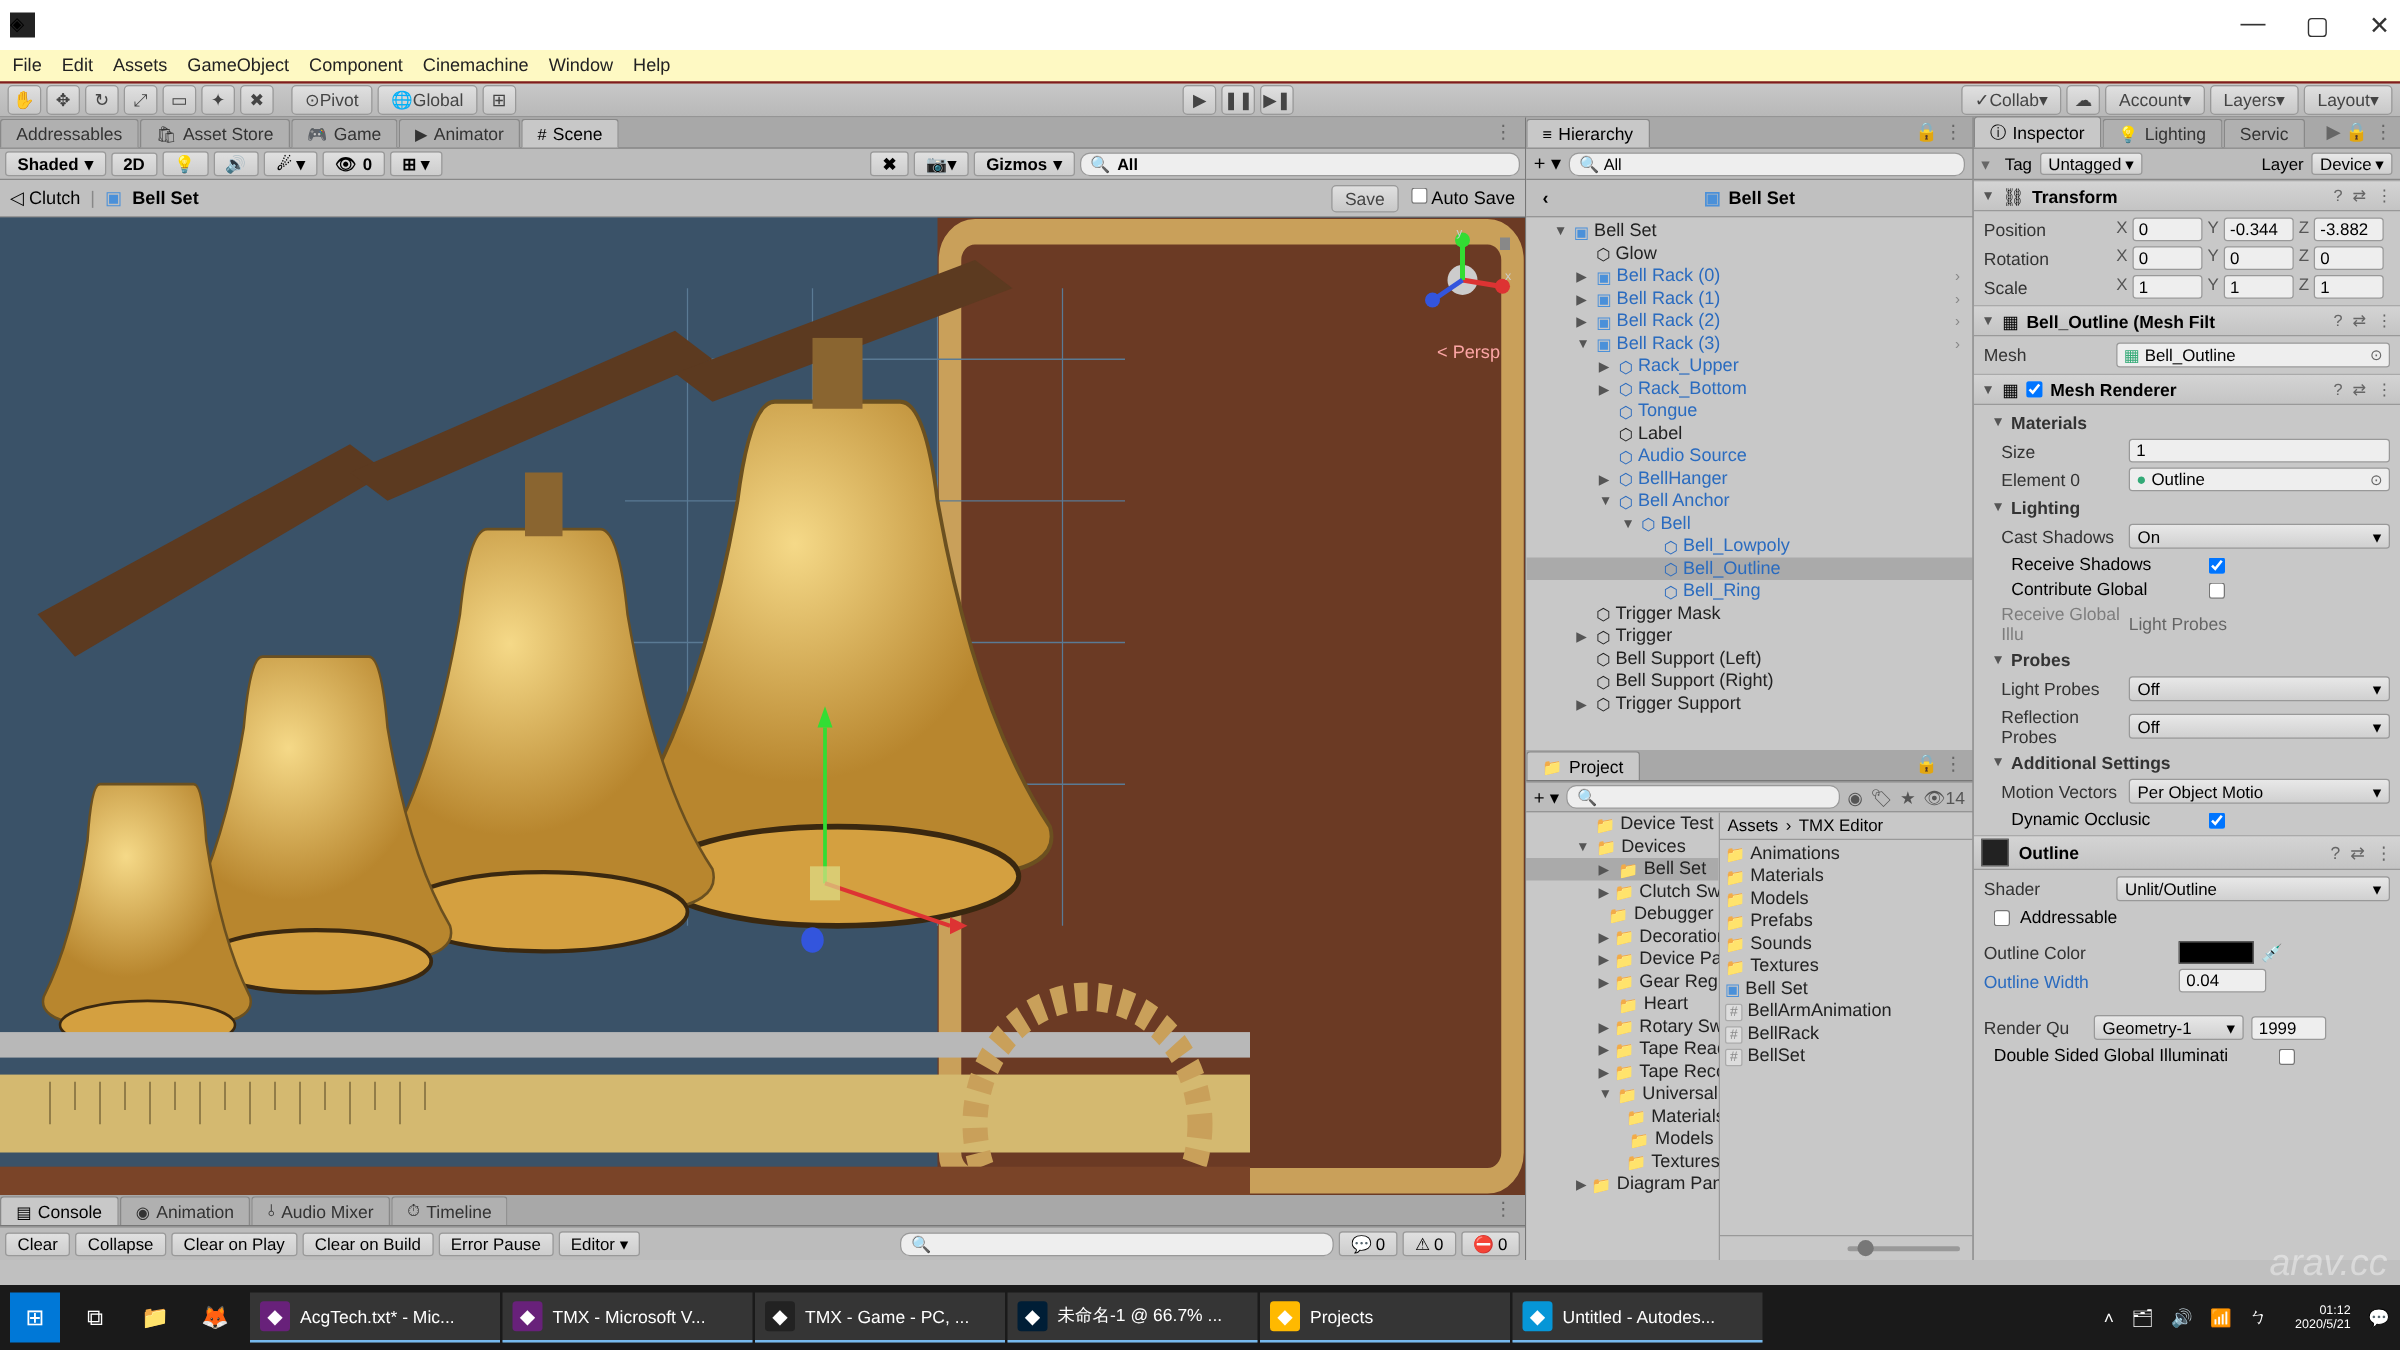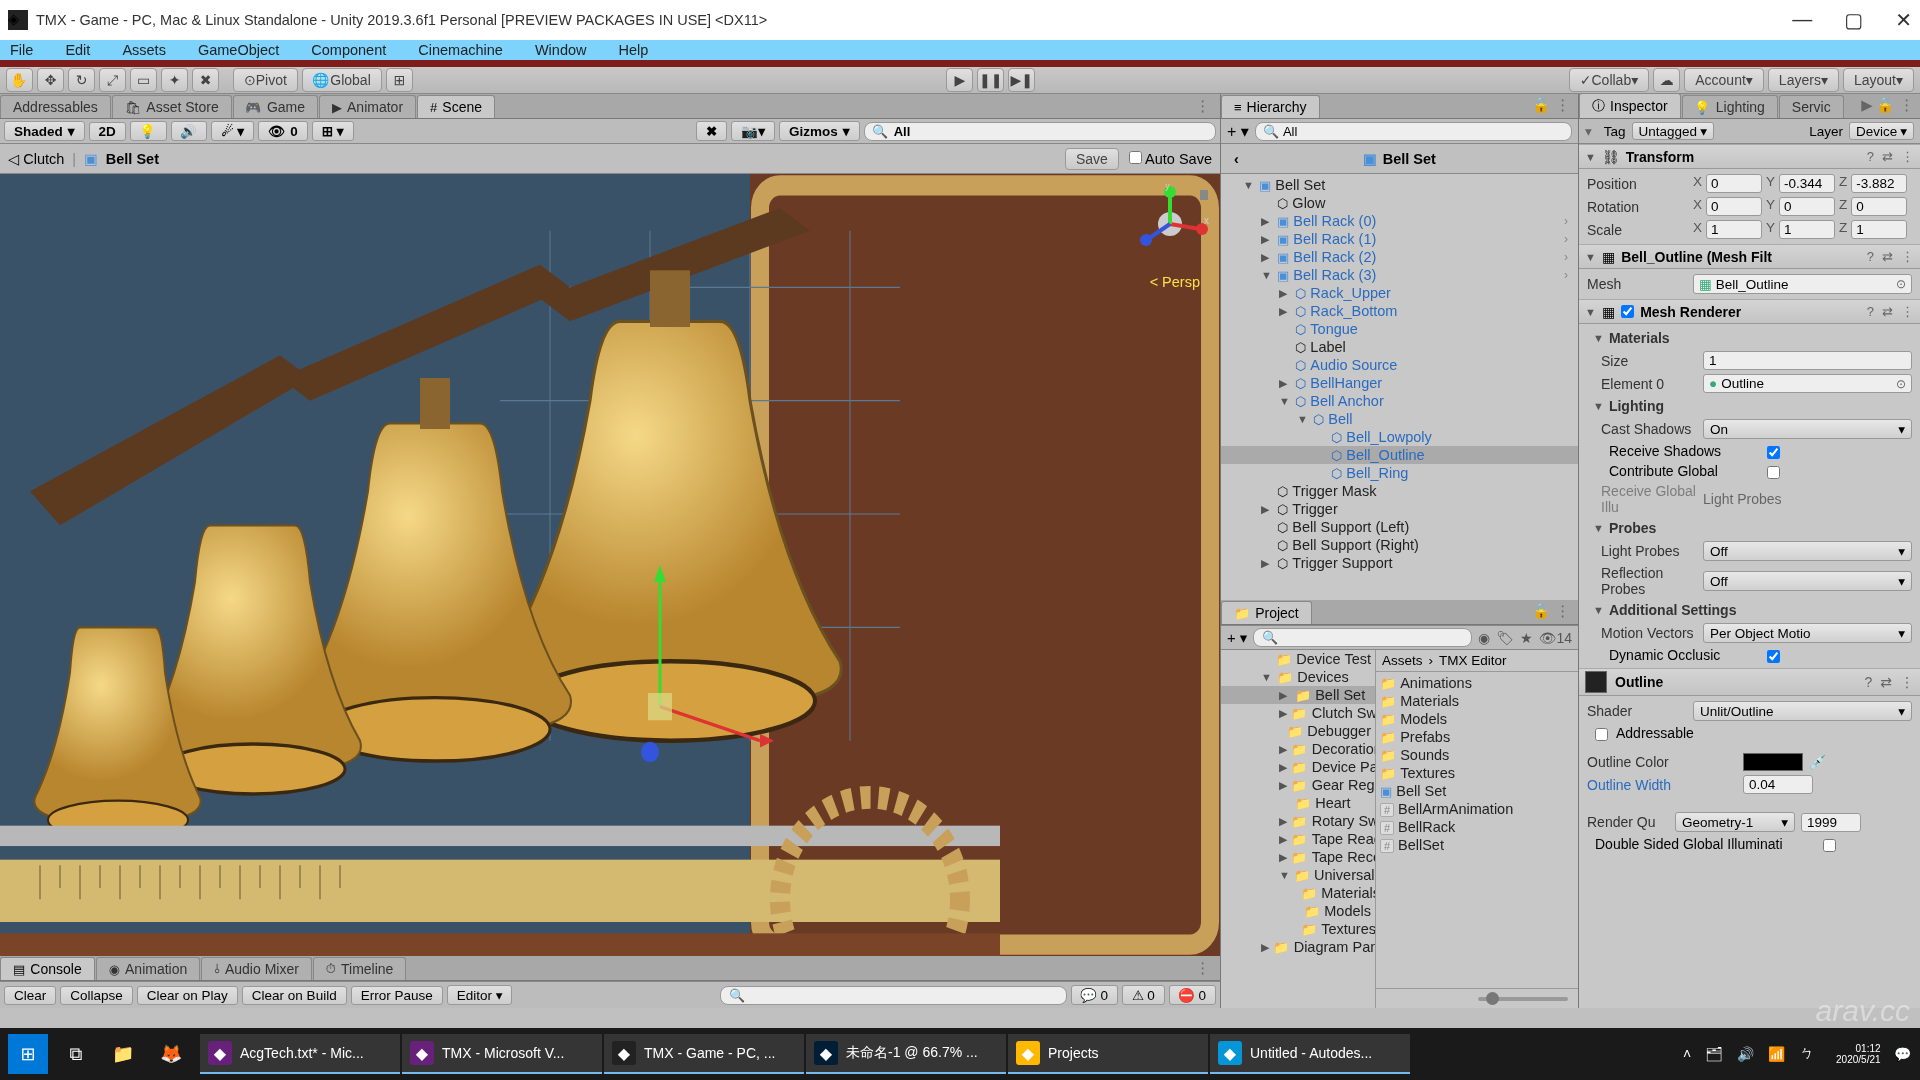--- a/index.html
+++ b/index.html
@@ -6,21 +6,21 @@
 body { width: 1920px; height: 1080px; overflow: hidden; background: #c0c0c0; font-size: 14.8px; }
 
 
 .titlebar { height: 40px; background: #fff; display: flex; align-items: center; padding: 0 8px; justify-content: space-between;}
 .titlebar-left { display: flex; align-items: center; gap: 8px; }
 .titlebar-left .icon { width: 20px; height: 20px; background: #222; }
 .titlebar-text { font-size: 14.5px; color: #333; }
 .titlebar-right { display: flex; gap: 32px; font-size: 20px; color: #333; }
 
 
-.menubar { height: 27px; background: #7dd3fc; display: flex; align-items: center; padding: 0 4px; gap: 20px; border-bottom: 7px solid #7f1d1d; }
+.menubar { height: 27px; background: #fef9c3; display: flex; align-items: center; padding: 0 4px; gap: 4px; border-bottom: 2px solid #7f1d1d; }
 .menubar span { font-size: 14.5px; padding: 2px 6px; color: #222; }
 
 
 .toolbar { height: 27px; background: linear-gradient(#c8c8c8,#b8b8b8); display: flex; align-items: center; padding: 0 6px; justify-content: space-between; border-bottom:1px solid #888;}
 .toolbar-left, .toolbar-center, .toolbar-right { display: flex; align-items: center; gap: 4px; }
 .tool-btn { width: 27px; height: 24px; background: linear-gradient(#e0e0e0,#c8c8c8); border: 1px solid #999; border-radius: 4px; display:flex;align-items:center;justify-content:center; font-size:14px; color:#444;}
 .tool-btn.wide { width: auto; padding: 0 10px; }
 .divider-v { width:6px; }
 
 
@@ -42,21 +42,21 @@
 
 
 .breadcrumb-row { height: 30px; background: #c0c0c0; display:flex;align-items:center;padding:0 8px; justify-content:space-between; border-bottom:1px solid #888;}
 .breadcrumb-row .crumb-left { display:flex;align-items:center;gap:8px; font-size:14.5px;}
 .breadcrumb-row .crumb-right { display:flex;align-items:center;gap:10px; font-size:14.5px;}
 .cube-ico { color:#4a90d9; }
 
 
 .viewport { flex:1; background: #3a5268; position: relative; overflow:hidden;}
 .viewport .gizmo { position:absolute; top:10px; right:10px; width:80px; height:80px; }
-.viewport .persp { position:absolute; top:100px; right:20px; color:#fde047; font-size:14.5px;}
+.viewport .persp { position:absolute; top:100px; right:20px; color:#fca5a5; font-size:14.5px;}
 .viewport-img { width:100%; height:100%; background: linear-gradient(135deg, #2a3e52 0%, #3a5268 40%, #5c3a28 60%, #7a4a30 100%); }
 .console-toolbar { height: 27px; background:#bcbcbc; display:flex;align-items:center;padding:0 4px;gap:4px; border-top:1px solid #888;}
 .console-toolbar .btn { background:linear-gradient(#e0e0e0,#cdcdcd); border:1px solid #999; border-radius:3px; padding:1px 9px; font-size:13.5px;}
 .console-toolbar .search { flex:1; max-width:380px; background:#eee; border:1px solid #999; border-radius:8px; padding:1px 8px; font-size:13px;}
 .console-toolbar .right-icons { display:flex; gap:4px; margin-left:auto;}
 .console-toolbar .right-icons .btn{display:flex;align-items:center;gap:3px;}
 
 
 .hier-header { height:25px; background:#bcbcbc; display:flex;align-items:center;padding:0 6px; border-bottom:1px solid #888; gap:6px;}
 .hier-header .plus{font-size:16px;}
@@ -125,21 +125,20 @@
 .folder-ico{color:#555;}
 .blue-cube{color:#4a90d9;}
 .hash-ico{color:#888;background:#ddd;border:1px solid #aaa;width:14px;height:14px;display:inline-flex;align-items:center;justify-content:center;font-size:11px;border-radius:2px;}
 </style>
 </head>
 <body>
 
 <div class="titlebar">
   <div class="titlebar-left">
     <span class="icon">◈</span>
-    <span class="titlebar-text">TMX - Game - PC, Mac &amp; Linux Standalone - Unity 2019.3.6f1 Personal [PREVIEW PACKAGES IN USE] &lt;DX11&gt;</span>
   </div>
   <div class="titlebar-right">
     <span>—</span>
     <span>▢</span>
     <span>✕</span>
   </div>
 </div>
 
 <div class="menubar">
   <span>File</span>

